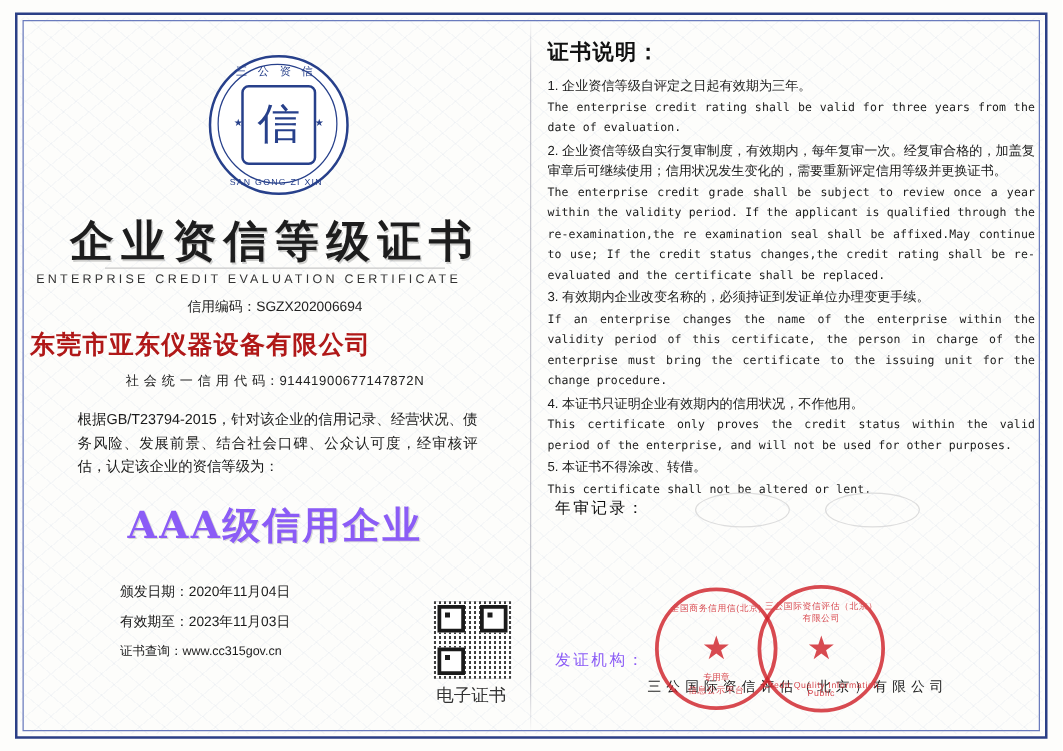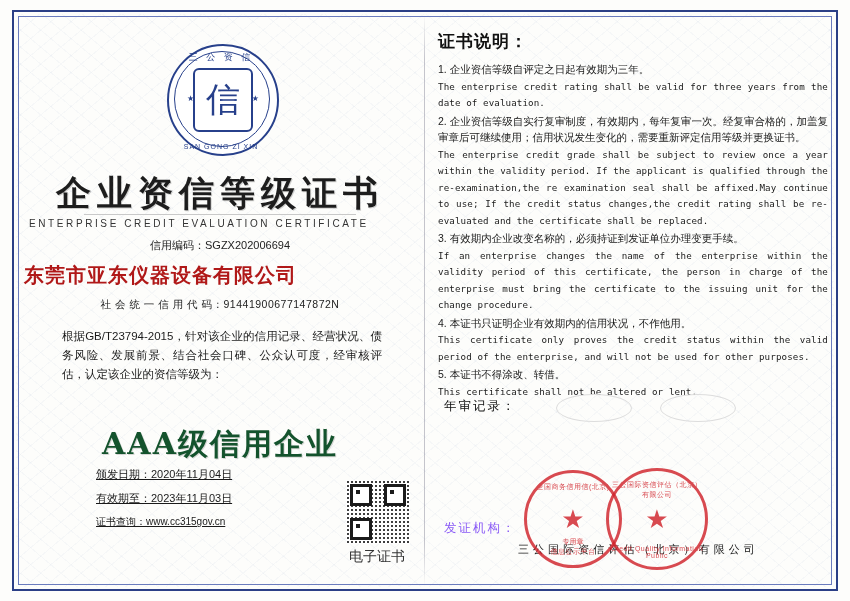--- a/index.html
+++ b/index.html
@@ -172,32 +172,30 @@
   }
 
   .grade {
     position: absolute;
     left: 0; top: 378px; width: 392px;
     text-align: center;
     font-family: "DejaVu Serif", serif;
     font-weight: bold;
     font-size: 30px;
     letter-spacing: 2px;
-    color: #14532d;
+    color: #8b5cf6;
     text-shadow: 1px 1px 0 rgba(0,0,0,.15);
-    margin-top: 24px;
   }
 
   .meta {
     position: absolute;
     left: 72px; top: 440px;
     font-size: 11px;
     color: #1a1a1a;
     line-height: 24px;
-    text-decoration: underline;
   }
   .meta div { white-space: nowrap; }
   .meta .small { font-size: 10px; }
 
   .qr {
     position: absolute;
     left: 322px; top: 458px;
     width: 62px; height: 62px;
     background:
       repeating-linear-gradient(0deg, #222 0 2px, #fff 2px 4px),

